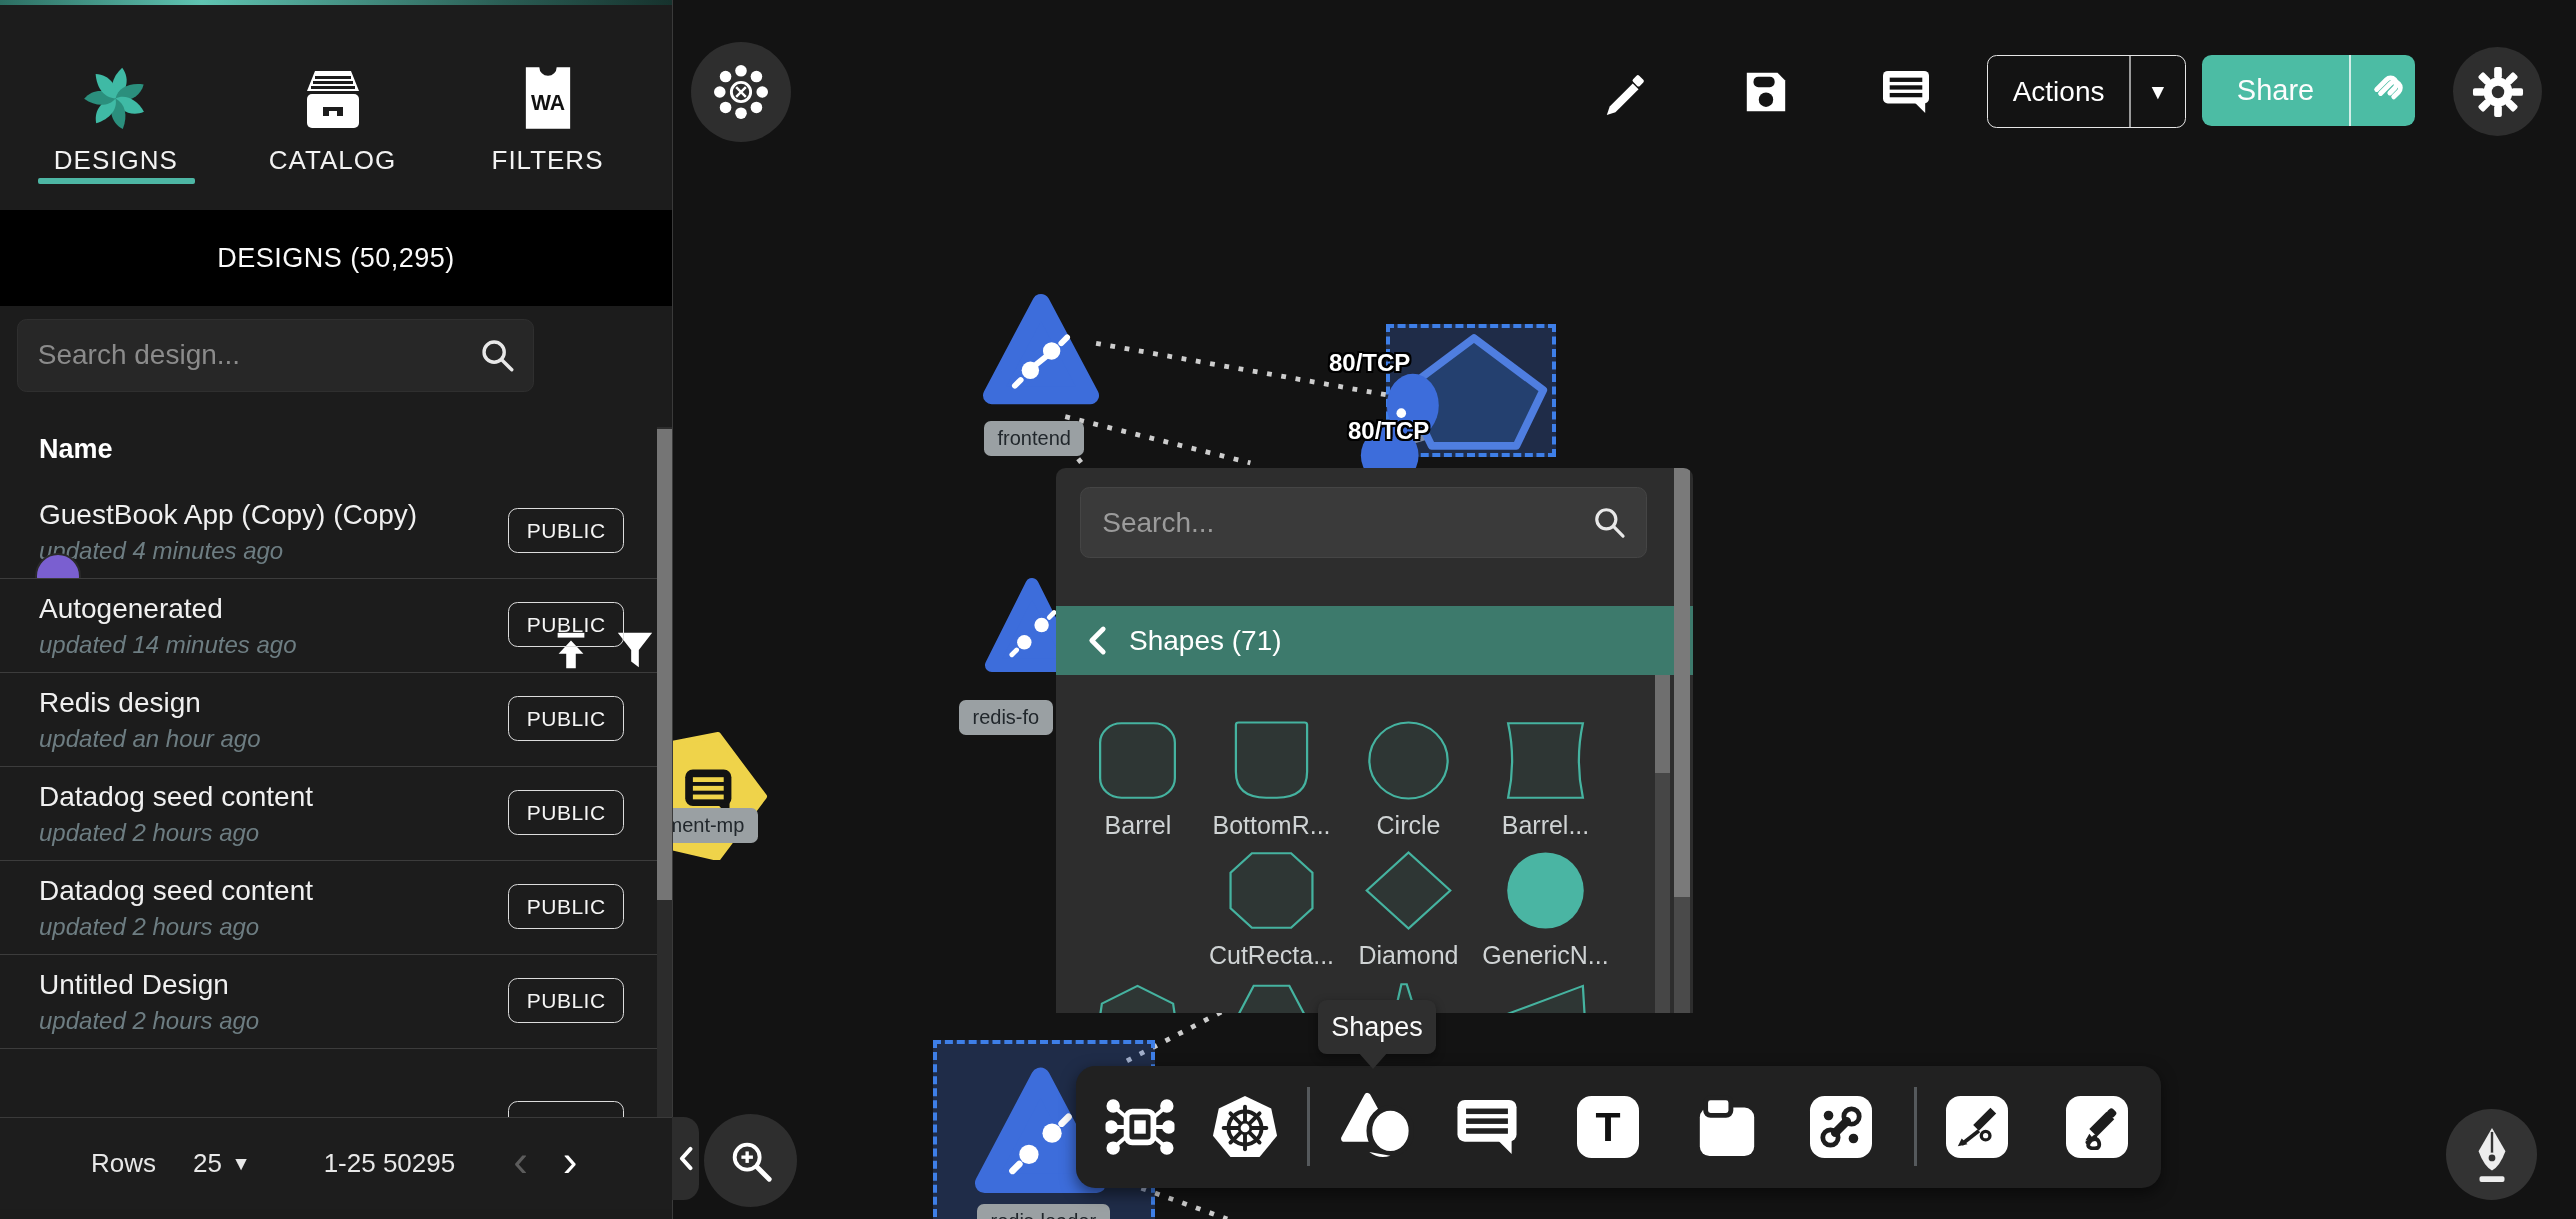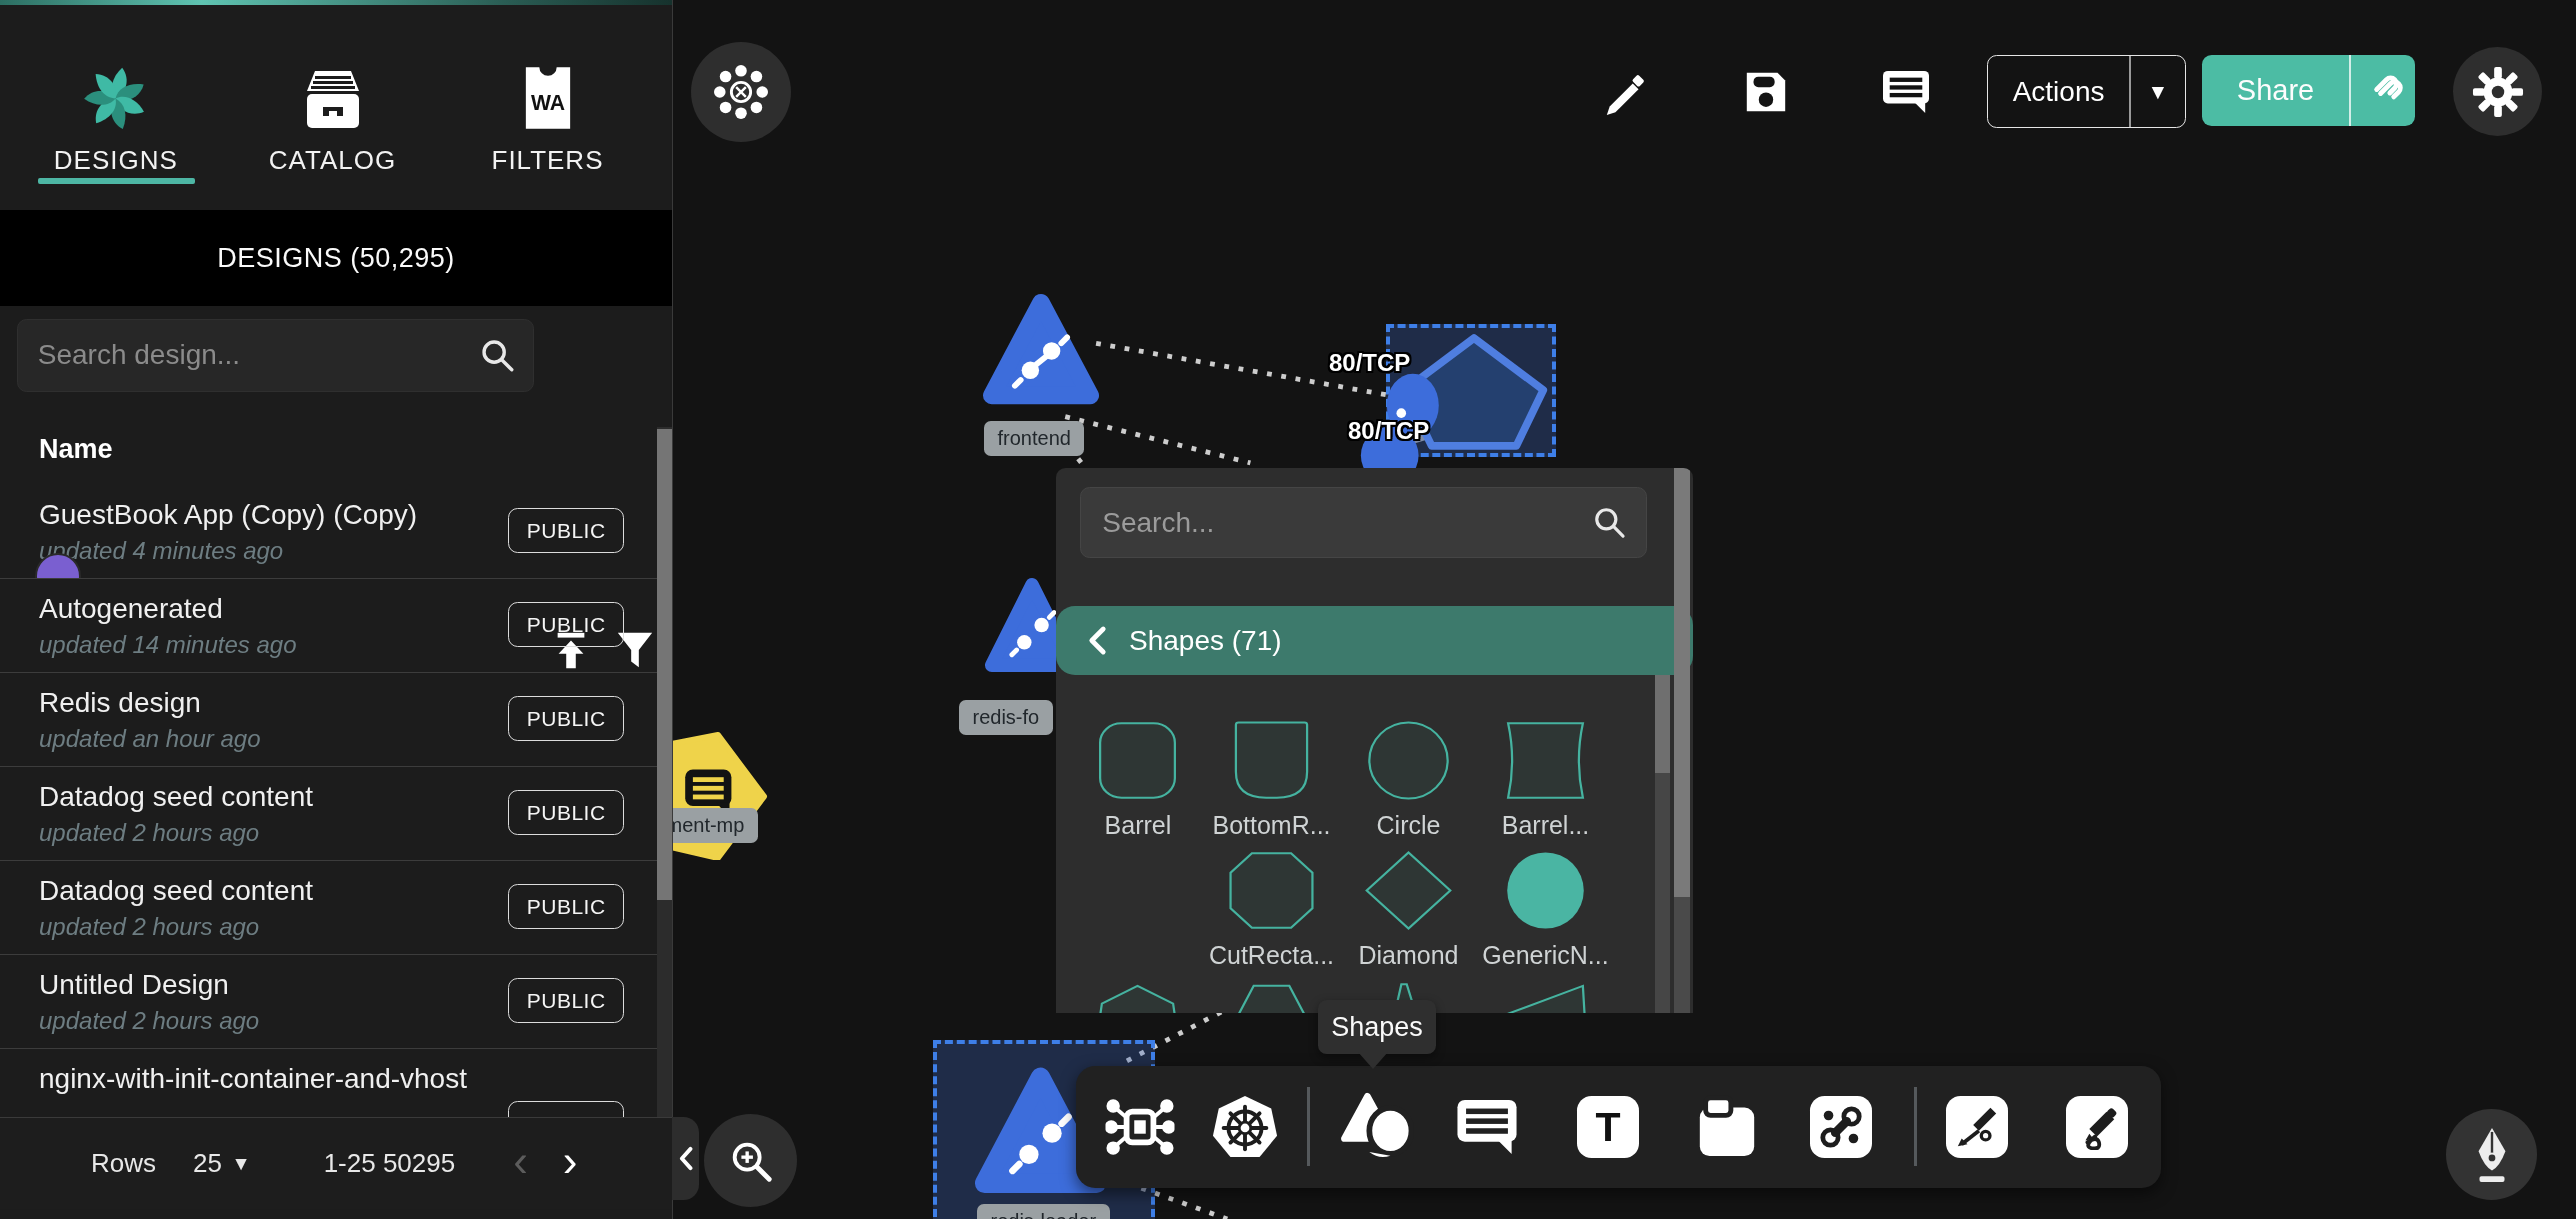--- a/index.html
+++ b/index.html
@@ -55,21 +55,21 @@
   #share-btn{left:2202px;top:55px;width:213px;height:71px;background:#4cbca4;border-radius:9.6px;display:flex;align-items:center;z-index:11;cursor:pointer;}
   #share-label{flex:1;text-align:center;font-size:29px;color:#fdfdfd;}
   #share-sep{width:1.9px;height:71px;background:rgba(255,255,255,.75);}
   #share-link{width:64px;display:flex;align-items:center;justify-content:center;}
   
   #shapes-panel{left:1056px;top:468px;width:637px;height:545px;background:#2d2d2d;border-radius:9.6px 9.6px 0 0;z-index:5;overflow:hidden;}
   #panel-search{position:absolute;left:24px;top:19.3px;width:567px;height:71px;background:#3a3a3a;border:1px solid #454545;border-radius:9.6px;
                 display:flex;align-items:center;padding:0 19.3px;box-sizing:border-box;}
   #panel-search input{flex:1;background:transparent;border:none;outline:none;color:#ddd;font-size:28px;font-family:inherit;}
   #panel-search input::placeholder{color:#9b9b9b;}
-  #panel-header{position:absolute;left:0;top:138px;width:637px;height:69px;background:#3d7a6c;display:flex;align-items:center;cursor:pointer;border-radius:19px;}
+  #panel-header{position:absolute;left:0;top:138px;width:637px;height:69px;background:#3d7a6c;display:flex;align-items:center;cursor:pointer;}
   #panel-header .chev{margin-left:31px;}
   #panel-header .htext{margin-left:21px;font-size:28px;color:#fff;}
   #shape-grid{position:absolute;left:0;top:207px;width:590px;height:338px;}
   .shape-cell{position:absolute;width:133px;text-align:center;cursor:pointer;}
   .shape-cell .slabel{margin-top:5.8px;font-size:25px;color:#cfd3d4;white-space:nowrap;}
   #panel-inner-track{position:absolute;left:599px;top:207px;width:14.5px;height:338px;background:#464646;}
   #panel-inner-thumb{position:absolute;left:599px;top:207px;width:14.5px;height:98px;background:#6f6f6f;}
   #panel-outer-thumb{position:absolute;left:618px;top:0;width:16.4px;height:429px;background:#7a7a7a;}
   #panel-outer-track{position:absolute;left:618px;top:429px;width:16.4px;height:116px;background:#4a4a4a;}
   
@@ -520,21 +520,20 @@
           <div class="row-name">Datadog seed content</div>
           <div class="row-updated">updated 2 hours ago</div>
           <div class="row-badge">PUBLIC</div>
         </div>
         <div class="design-row">
           <div class="row-name">Untitled Design</div>
           <div class="row-updated">updated 2 hours ago</div>
           <div class="row-badge">PUBLIC</div>
         </div>
         <div class="design-row">
-          <div class="row-name">nginx-with-init-container-and-vhost</div>
           <div class="row-badge" style="top: 52px;">PUBLIC</div>
         </div>
       </div>
 
     <div id="side-scroll-track" class="abs"></div>
     <div id="side-scroll-thumb" class="abs"></div>
 
     <div id="pagination" class="abs">
       <span id="pag-rows-label">Rows</span>
       <span id="pag-per-page">

